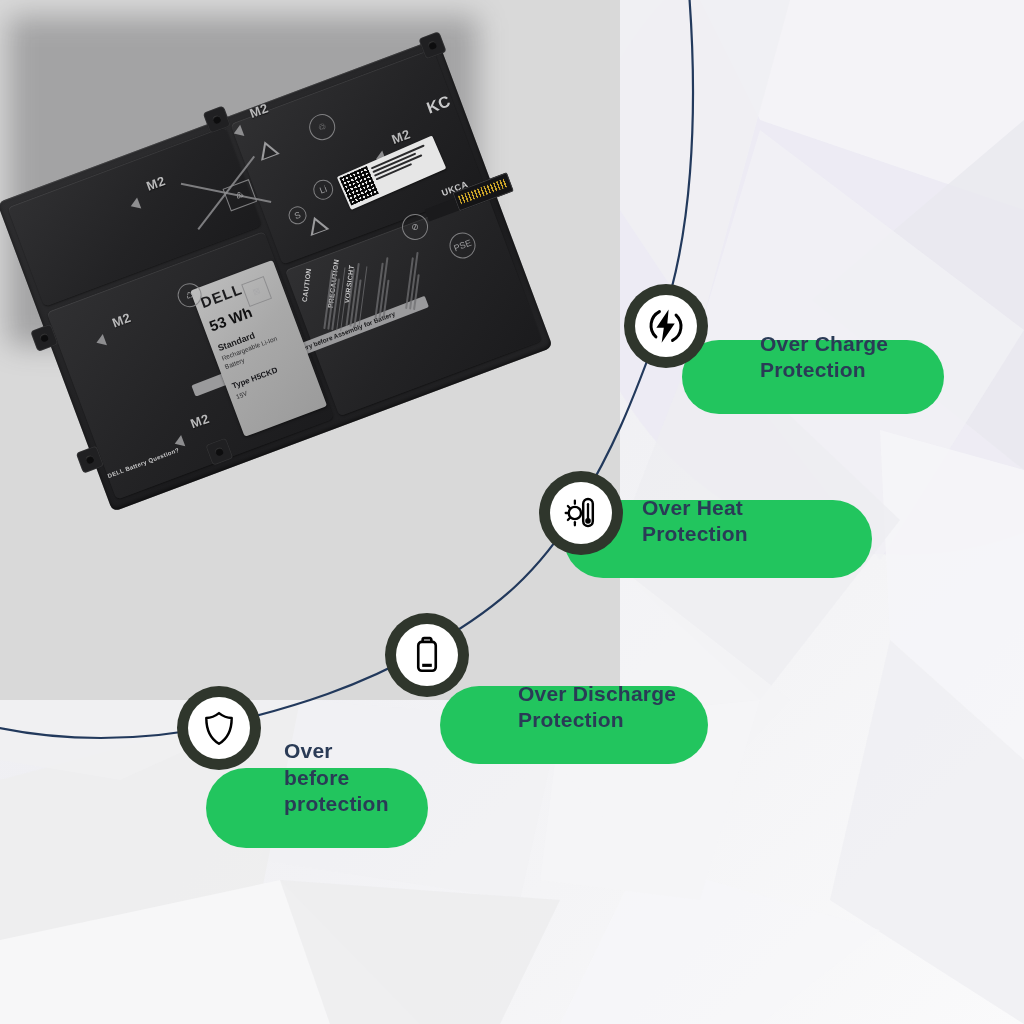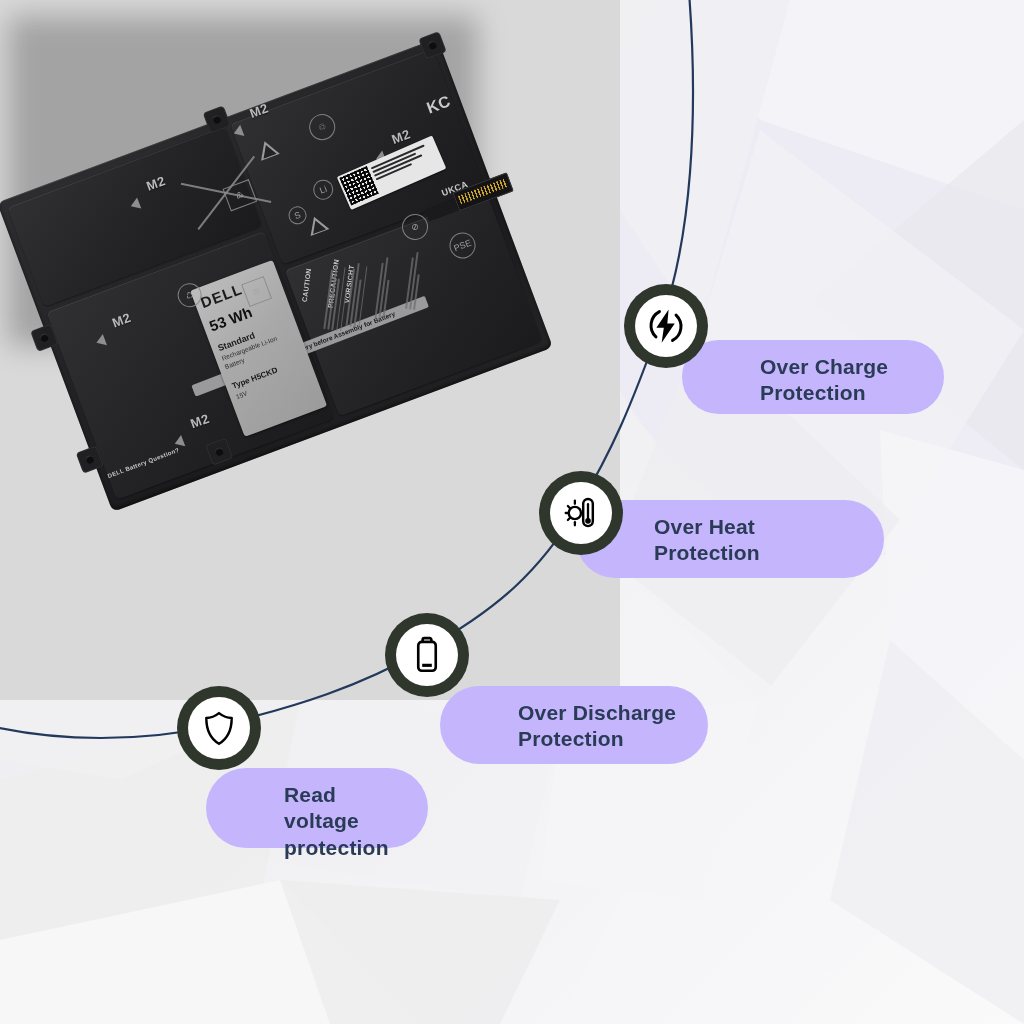--- a/index.html
+++ b/index.html
@@ -254,26 +254,26 @@
     border-radius: 1px;
   }
 
   
   .curve { position: absolute; inset: 0; pointer-events: none; }
 
   
   .feature { position: absolute; }
   .pill {
     position: absolute;
-    background: #c4b5fd;
+    background: #22c55e;
     border-radius: 40px;
     display: flex;
-    align-items: flex-start;
+    align-items: flex-end;
     box-sizing: border-box;
-    padding: 14px 26px 14px 78px;
+    padding: 14px 26px 31px 78px;
   }
   .pill-text {
     color: #2a3b56;
     font-size: 21px;
     font-weight: 700;
     line-height: 1.25;
     letter-spacing: 0.2px;
     white-space: pre-line;
   }
   .badge {
@@ -449,21 +449,21 @@
         <svg width="42" height="42" viewBox="0 0 48 48">
           <path d="M16.5 7.5 A18 18 0 0 0 12.5 36.5" fill="none" stroke="#000" stroke-width="3.4" stroke-linecap="round"></path>
           <path d="M31.5 40.5 A18 18 0 0 0 35.5 11.5" fill="none" stroke="#000" stroke-width="3.4" stroke-linecap="round"></path>
           <path d="M27 5 L13 26 L21.5 26 L19 43 L34 21 L25.5 21 Z" fill="#000"></path>
         </svg>
       </div>
     </div>
   </div>
 
   <div class="feature">
-    <div class="pill" style="left:576px; top:500px; width:308px; height:78px;">
+    <div class="pill" style="left:564px; top:500px; width:308px; height:78px;">
       <span class="pill-text">Over Heat
 Protection</span>
     </div>
     <div class="badge" style="left:539px; top:471px;">
       <div class="badge-inner">
         <svg width="42" height="42" viewBox="0 0 48 48">
           <circle cx="17" cy="24" r="7" fill="none" stroke="#000" stroke-width="2.8"></circle>
           <g stroke="#000" stroke-width="2.6" stroke-linecap="round">
             <line x1="17" y1="10" x2="17" y2="13.5"></line>
             <line x1="6.5" y1="24" x2="10" y2="24"></line>
@@ -490,21 +490,21 @@
           <rect x="14" y="9" width="20" height="33" rx="4" fill="none" stroke="#000" stroke-width="3"></rect>
           <path d="M19 9 L19 6.5 A1.8 1.8 0 0 1 20.8 4.7 L27.2 4.7 A1.8 1.8 0 0 1 29 6.5 L29 9" fill="none" stroke="#000" stroke-width="3"></path>
           <rect x="18.5" y="34" width="11" height="3.6" fill="#000"></rect>
         </svg>
       </div>
     </div>
   </div>
 
   <div class="feature">
     <div class="pill" style="left:206px; top:768px; width:222px; height:80px;">
-      <span class="pill-text">Read voltage
+      <span class="pill-text">Over before
 protection</span>
     </div>
     <div class="badge" style="left:177px; top:686px;">
       <div class="badge-inner">
         <svg width="42" height="42" viewBox="0 0 48 48">
           <path d="M24 7 C19 11 13.5 12.5 9.5 12.5 C9.5 26 14 36 24 42 C34 36 38.5 26 38.5 12.5 C34.5 12.5 29 11 24 7 Z" fill="none" stroke="#000" stroke-width="2.8" stroke-linejoin="round"></path>
         </svg>
       </div>
     </div>
   </div>

